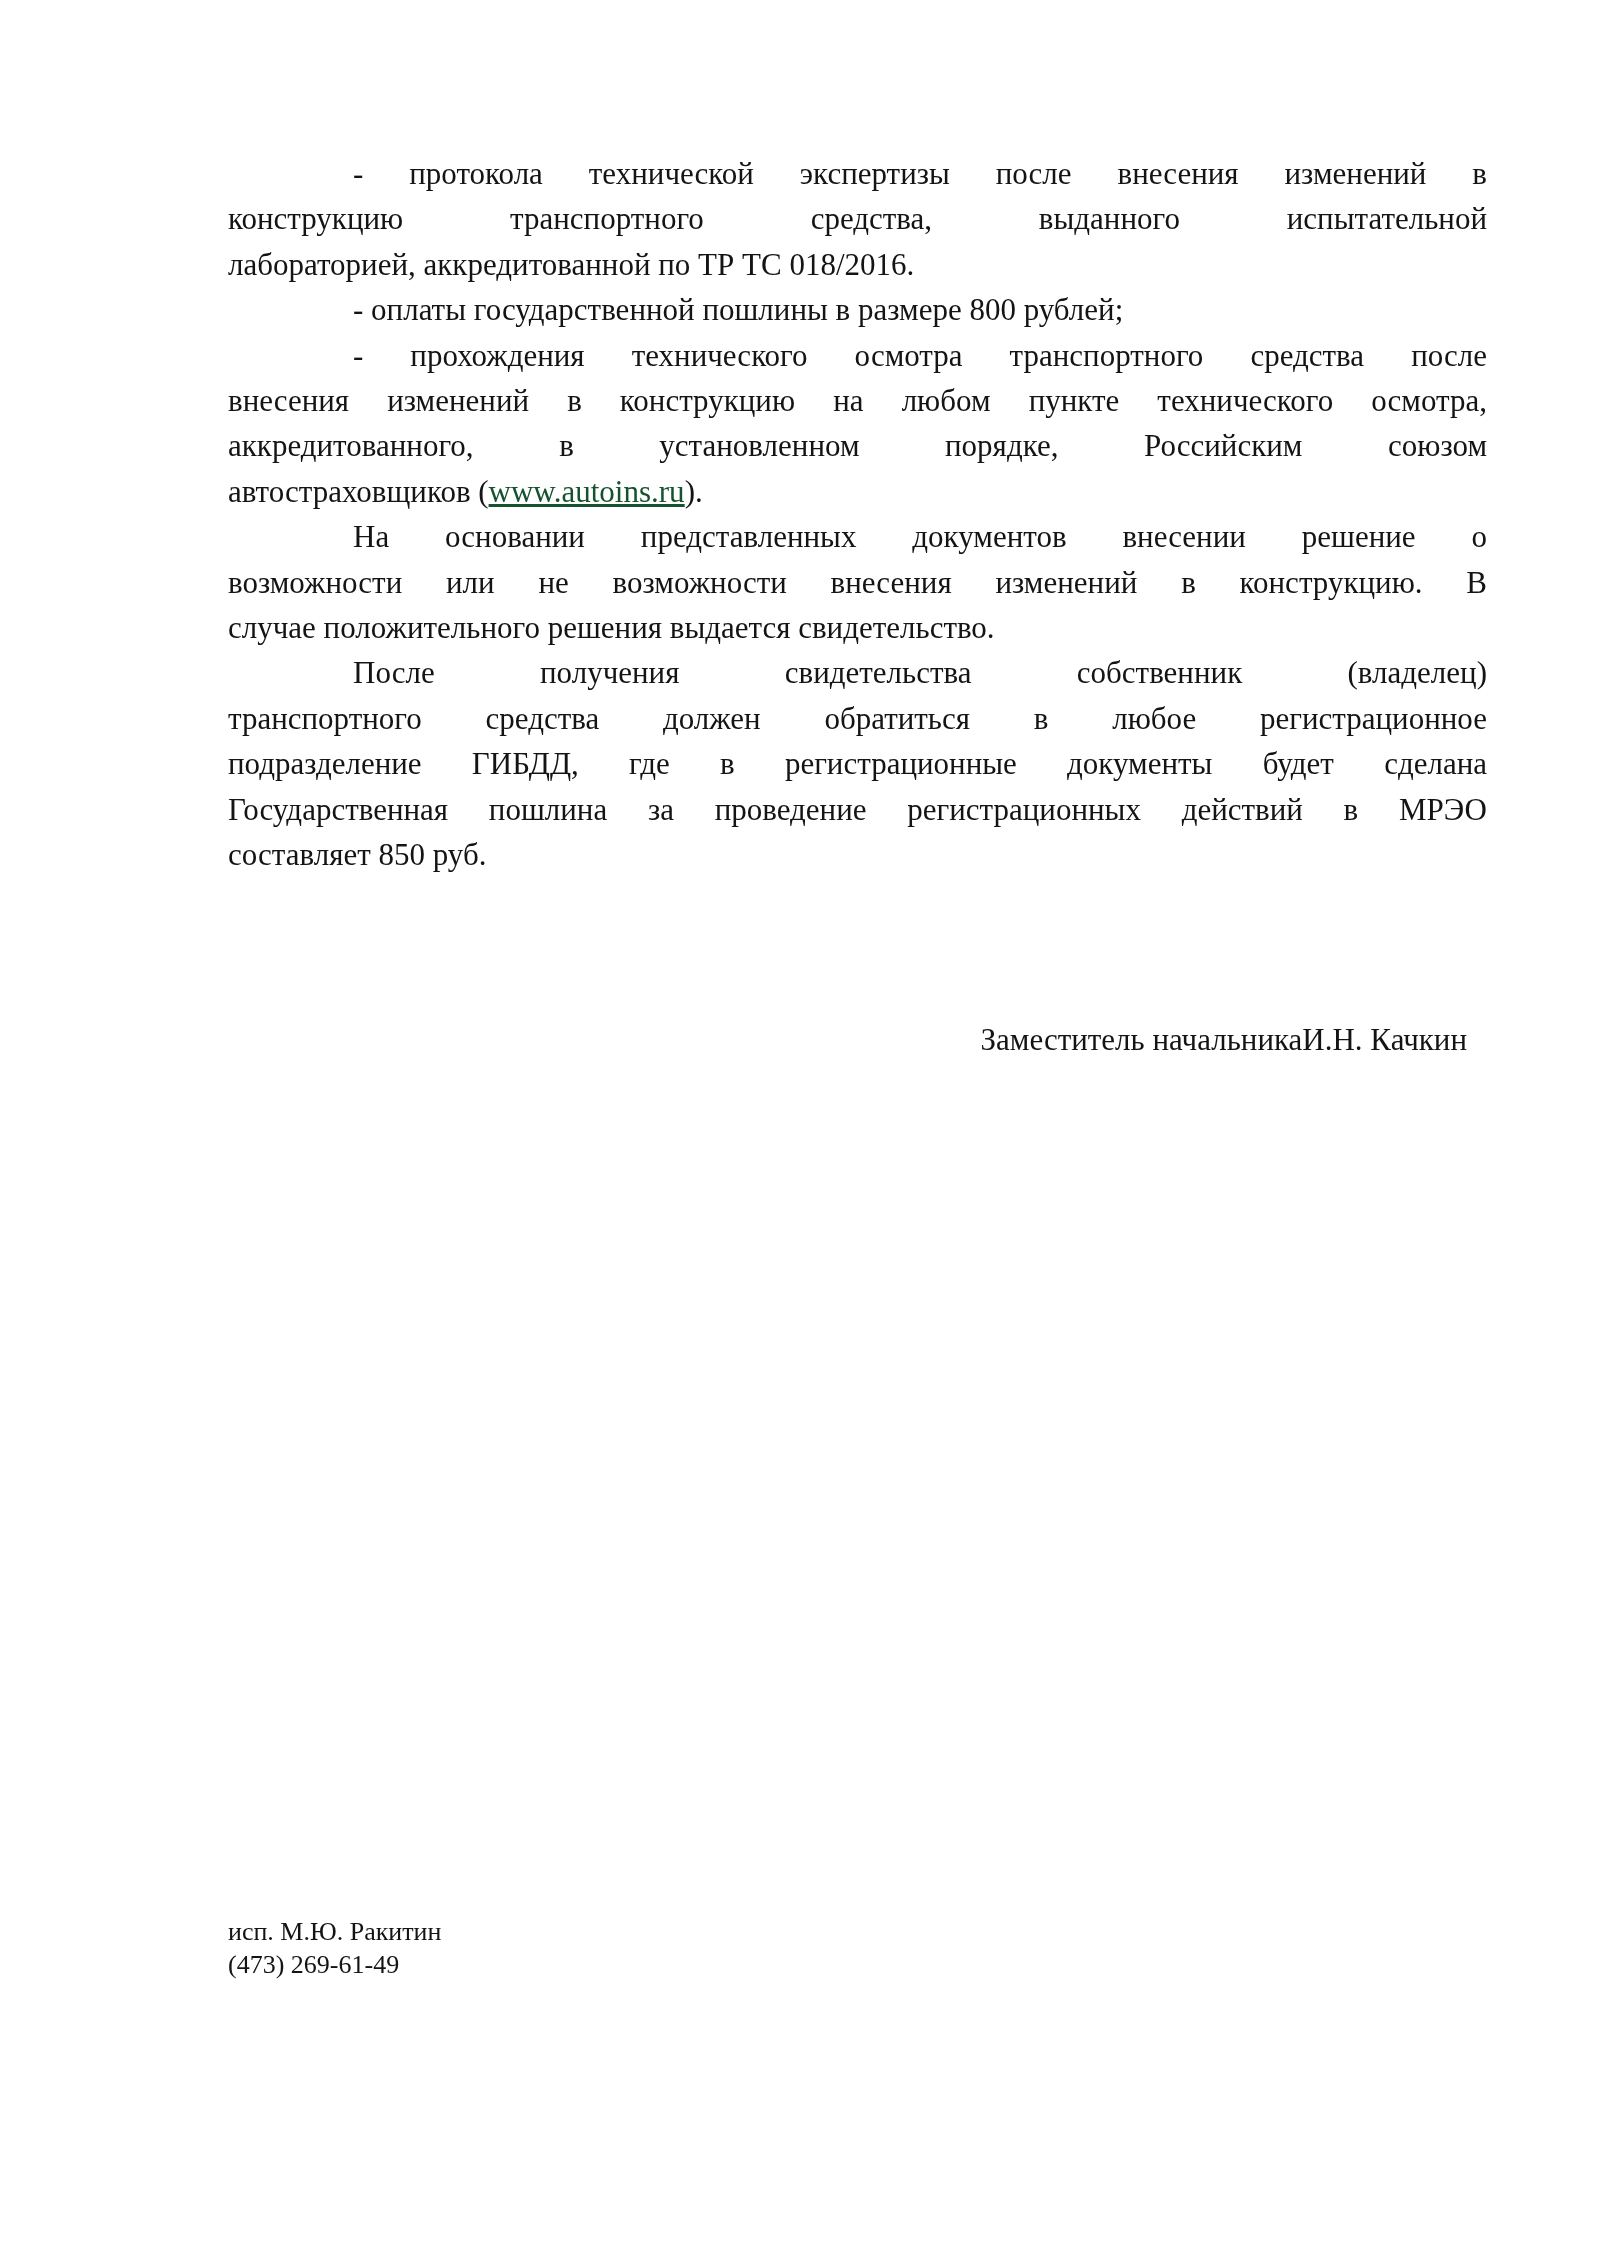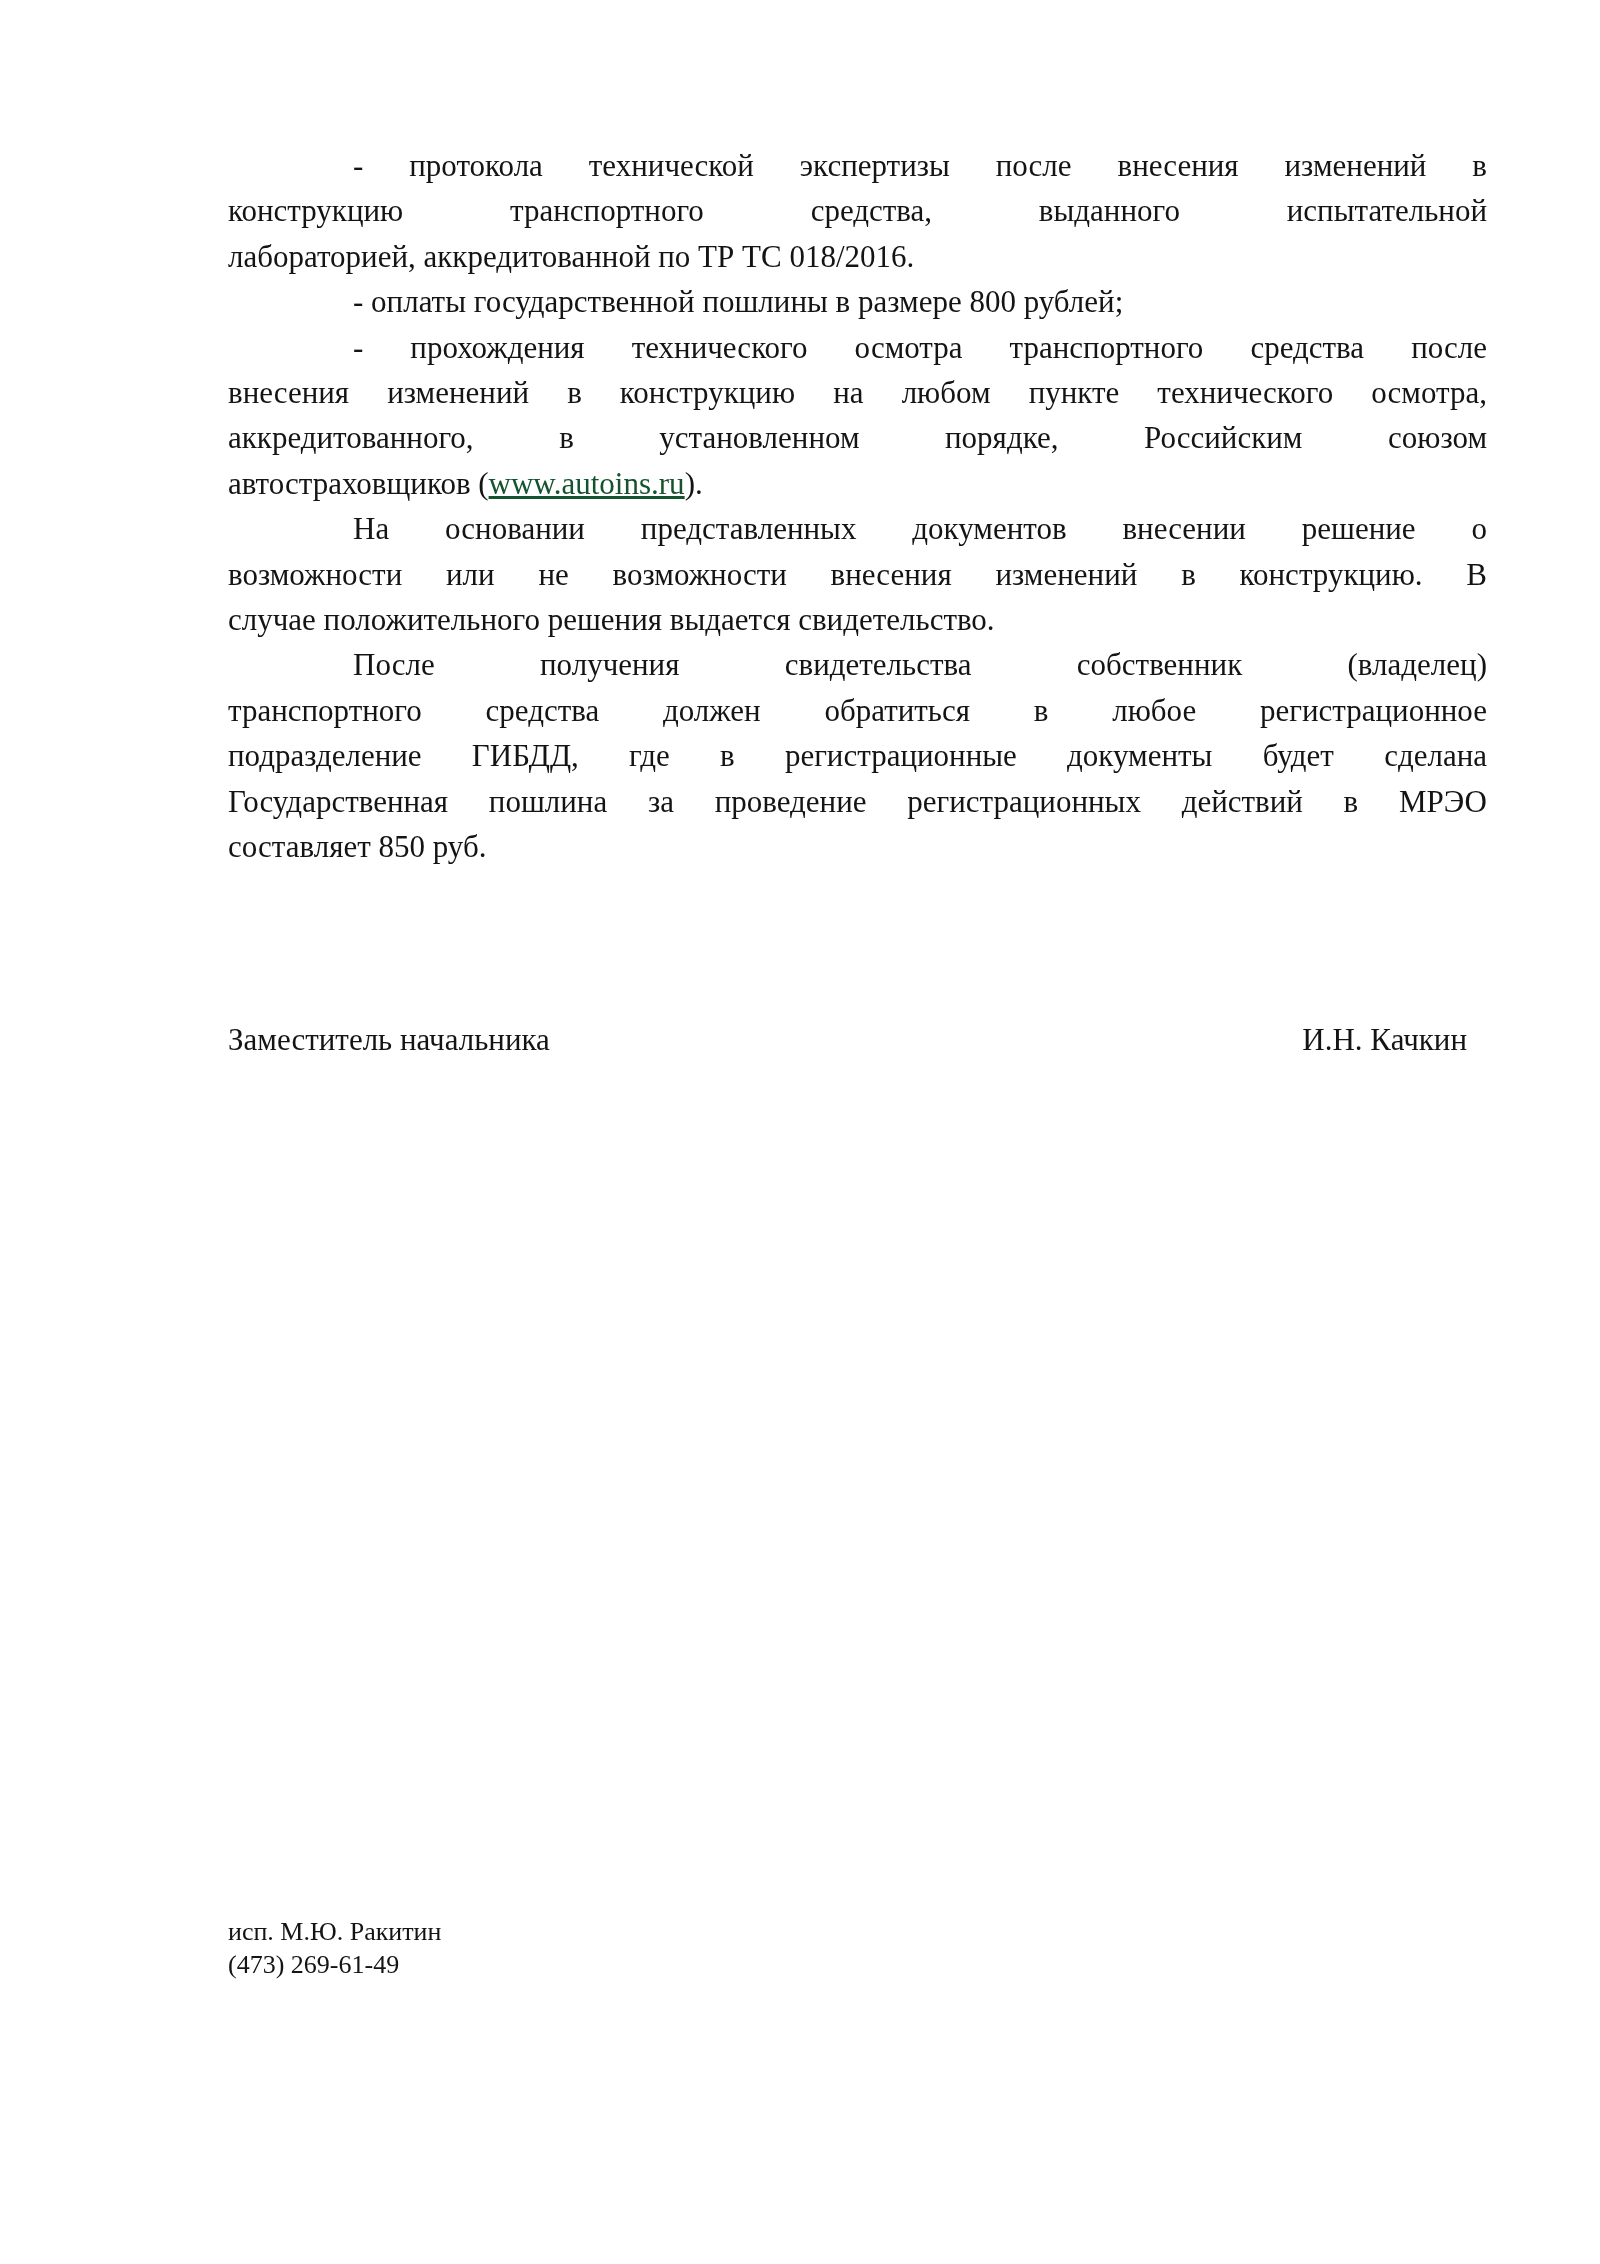--- a/index.html
+++ b/index.html
@@ -15,21 +15,21 @@
     color: #141414;
   }
   .page {
     position: absolute;
     inset: 0;
     background: #ffffff;
   }
   .textblock {
     position: absolute;
     left: 228px;
-    top: 143px;
+    top: 151px;
     width: 1259px;
     font-size: 31px;
     line-height: 45.4px;
     color: #141414;
   }
   .paragraph { margin: 0; padding: 0; }
   .line {
     text-align: left;
     white-space: normal;
   }
@@ -44,21 +44,21 @@
     color: #14532d;
     text-decoration: underline;
     cursor: pointer;
   }
   .signature-row {
     position: absolute;
     left: 228px;
     top: 1017px;
     width: 1239px;
     display: flex;
-    justify-content: space-between;
+    justify-content: flex-end;
     font-size: 31px;
     line-height: 45px;
   }
   .footer {
     position: absolute;
     left: 228px;
     top: 1915px;
     font-size: 26px;
     line-height: 33px;
   }

